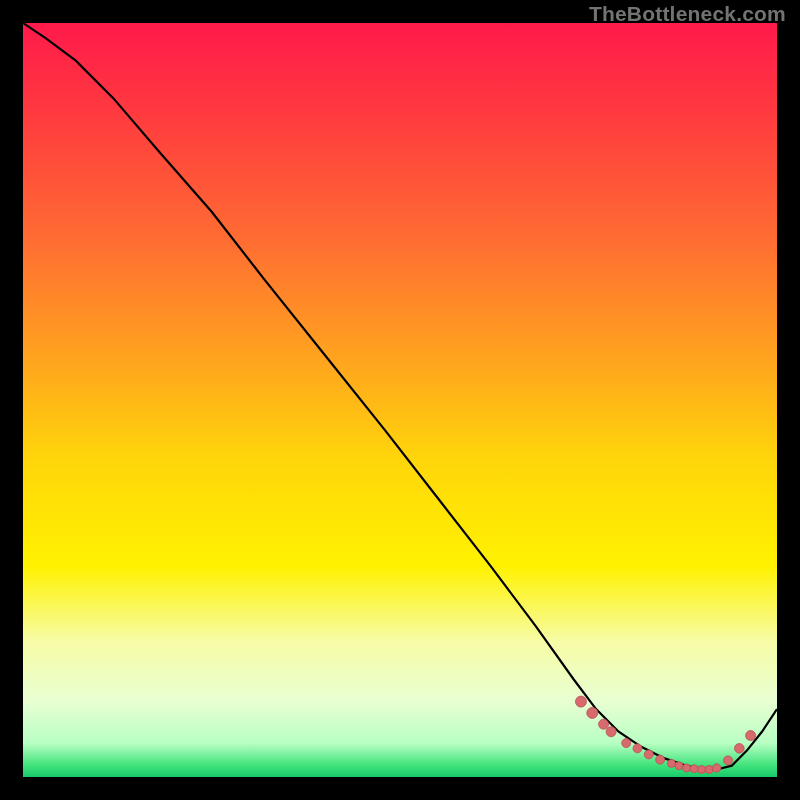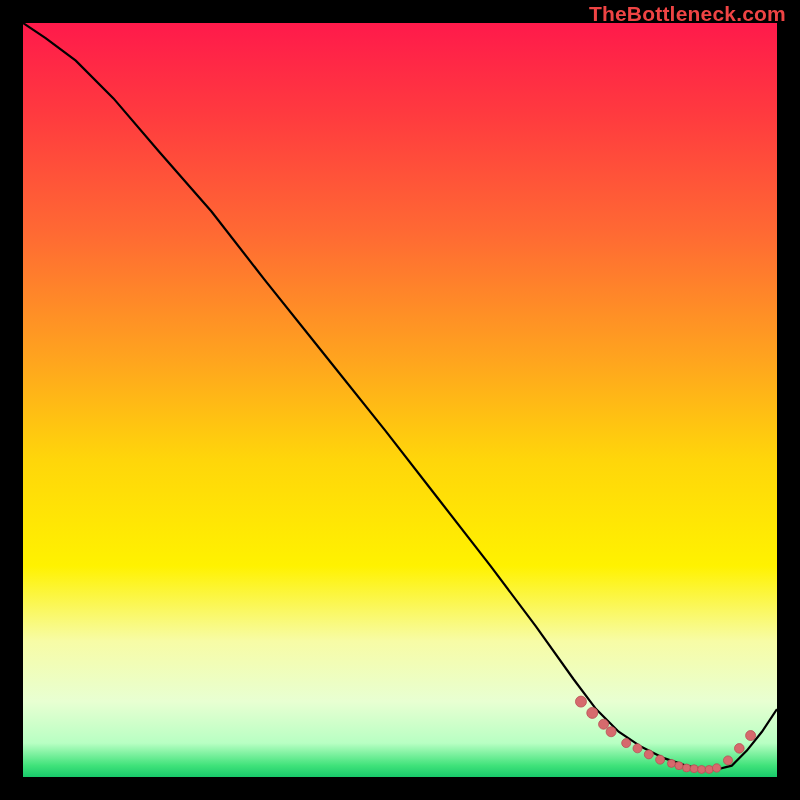--- a/index.html
+++ b/index.html
@@ -23,21 +23,21 @@
     width: 754px;
     height: 754px;
   }
   .watermark {
     position: absolute;
     top: 2px;
     right: 14px;
     font-family: Arial, Helvetica, sans-serif;
     font-size: 21px;
     font-weight: bold;
-    color: #ef4444;
+    color: #737373;
     letter-spacing: 0.2px;
     user-select: none;
   }
 </style>
 </head>
 <body>
 
 <div class="stage">
   <svg class="plot" viewBox="0 0 754 754" preserveAspectRatio="none">
     <defs>

